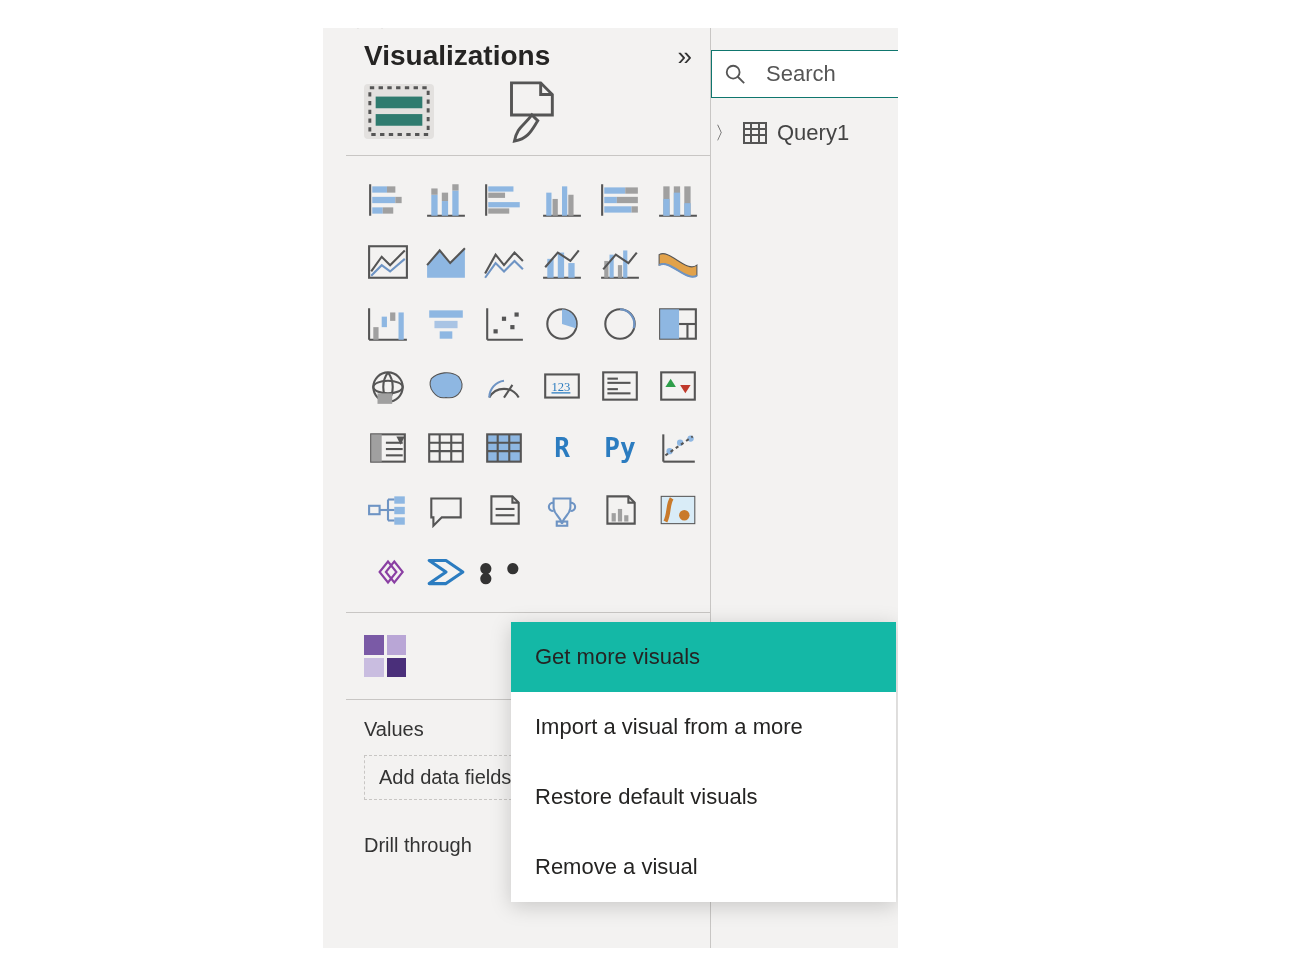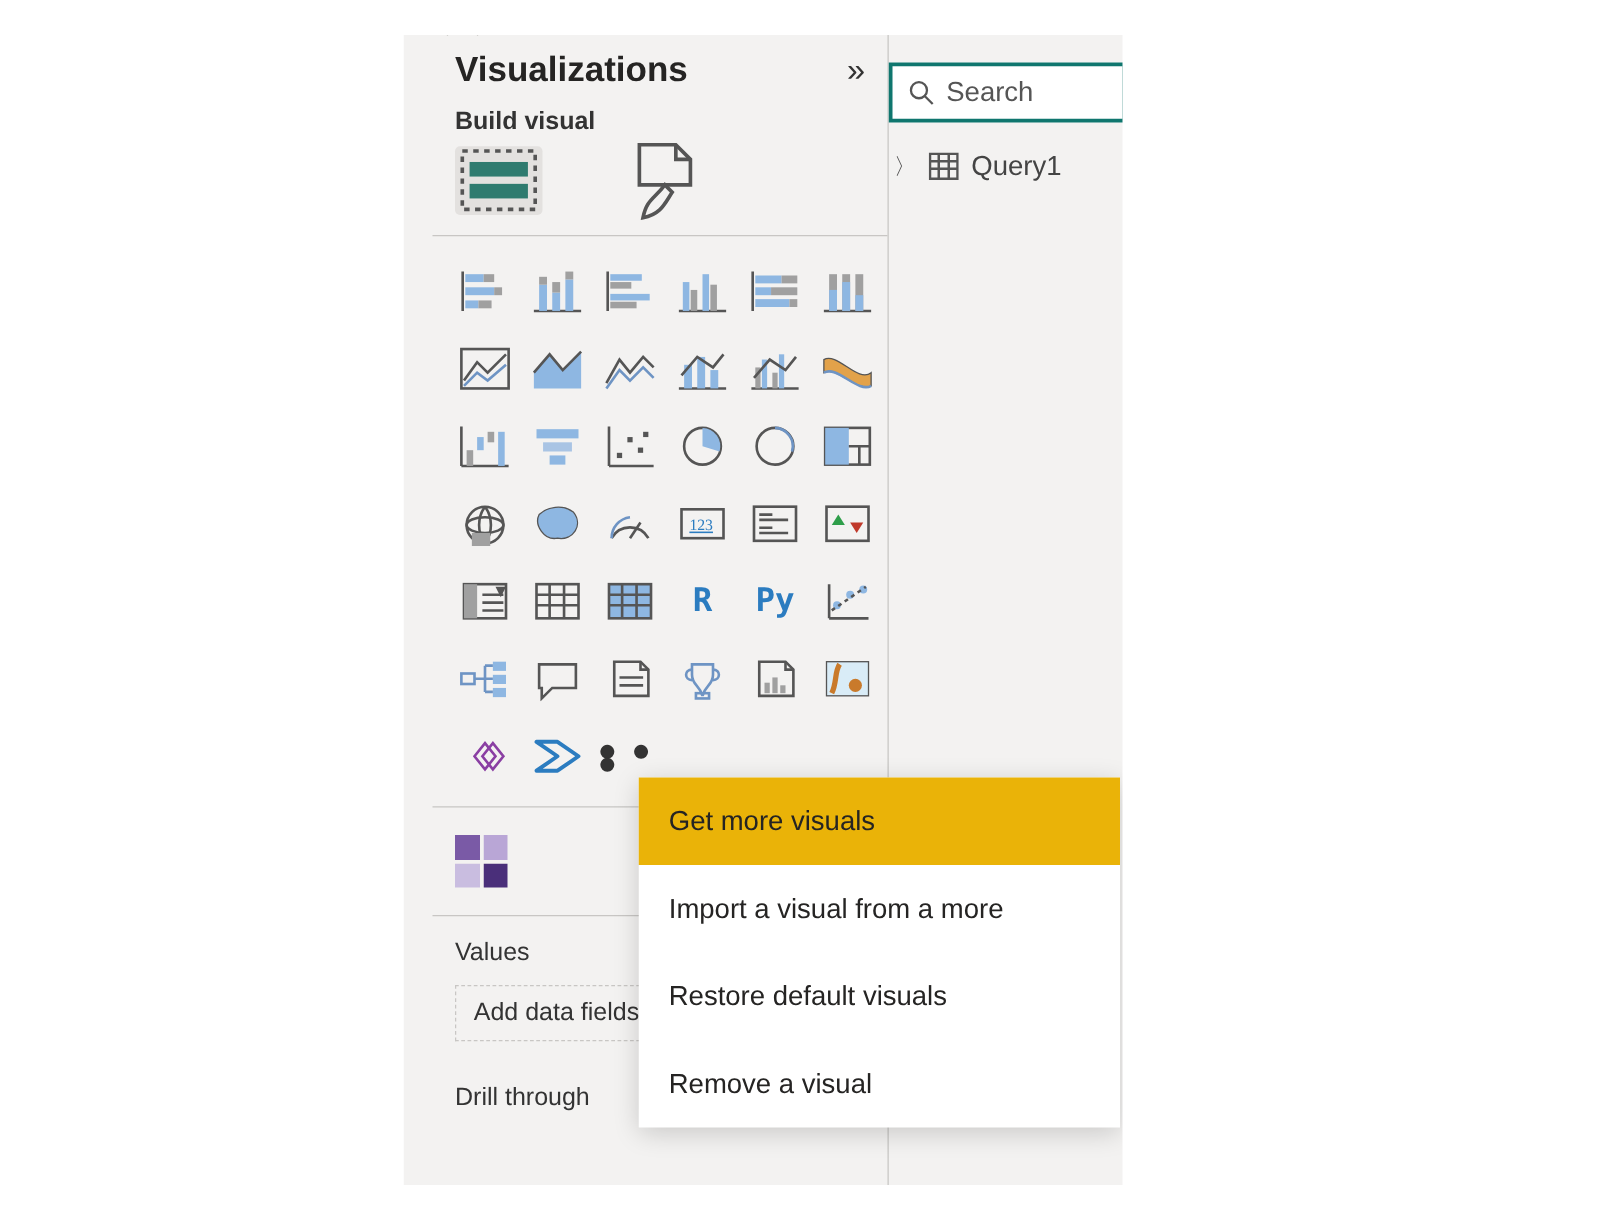--- a/index.html
+++ b/index.html
@@ -127,26 +127,26 @@
   .drill { font-size:20px; padding:16px 18px 0 18px; color:#333;}
   
   .fields-pane {
     position:absolute;
     left: 388px; top:0;
     width: 190px;
     height:100%;
   }
   .search-box {
     margin: 22px 0 22px 0;
-    border:3px solid #0f766e;
+    border:1px solid #0f766e;
     background:#fff;
     height:48px;
     display:flex; align-items:center;
     padding: 0 12px;
-    gap:9px;
+    gap:20px;
     font-size:22px;
     color:#555;
   }
   .tree-item {
     display:flex; align-items:center; gap:10px;
     font-size:22px; color:#444;
     padding-left: 4px;
   }
   .chev { font-size:18px; color:#555;}
   
@@ -157,39 +157,38 @@
     width: 385px;
     background:#fff;
     box-shadow: 0 4px 20px rgba(0,0,0,0.18);
     font-size:22px;
     z-index: 10;
   }
   .context-menu .item {
     padding: 22px 24px;
     cursor:pointer;
   }
-  .context-menu .item.hover { background:#eab308;}
+  .context-menu .item.hover { background:#14b8a6;}
   
   .sg { stroke:#555; stroke-width:2; fill:none; }
   .sb { stroke:#6e94c4; stroke-width:2; fill:none; }
   .fg { fill:#a0a0a0; }
   .fb { fill:#8eb7e2; }
   .fd { fill:#555; }
 </style>
 </head>
 <body>
 
 <div class="canvas">
 
   <div class="viz-pane">
     <div class="pane-header">
       <div class="pane-title">Visualizations</div>
       <div class="collapse-viz">»</div>
     </div>
-    <div class="subhead">Build visual</div>
 
     <div class="tabbar">
       <div class="tabicon active">
         <svg viewBox="0 0 48 40">
           <rect x="4" y="4" width="40" height="32" class="sg" stroke-dasharray="3 3"></rect>
           <rect x="8" y="10" width="32" height="8" fill="#2f7b6f"></rect>
           <rect x="8" y="22" width="32" height="8" fill="#2f7b6f"></rect>
         </svg>
       </div>
       <div class="tabicon">

